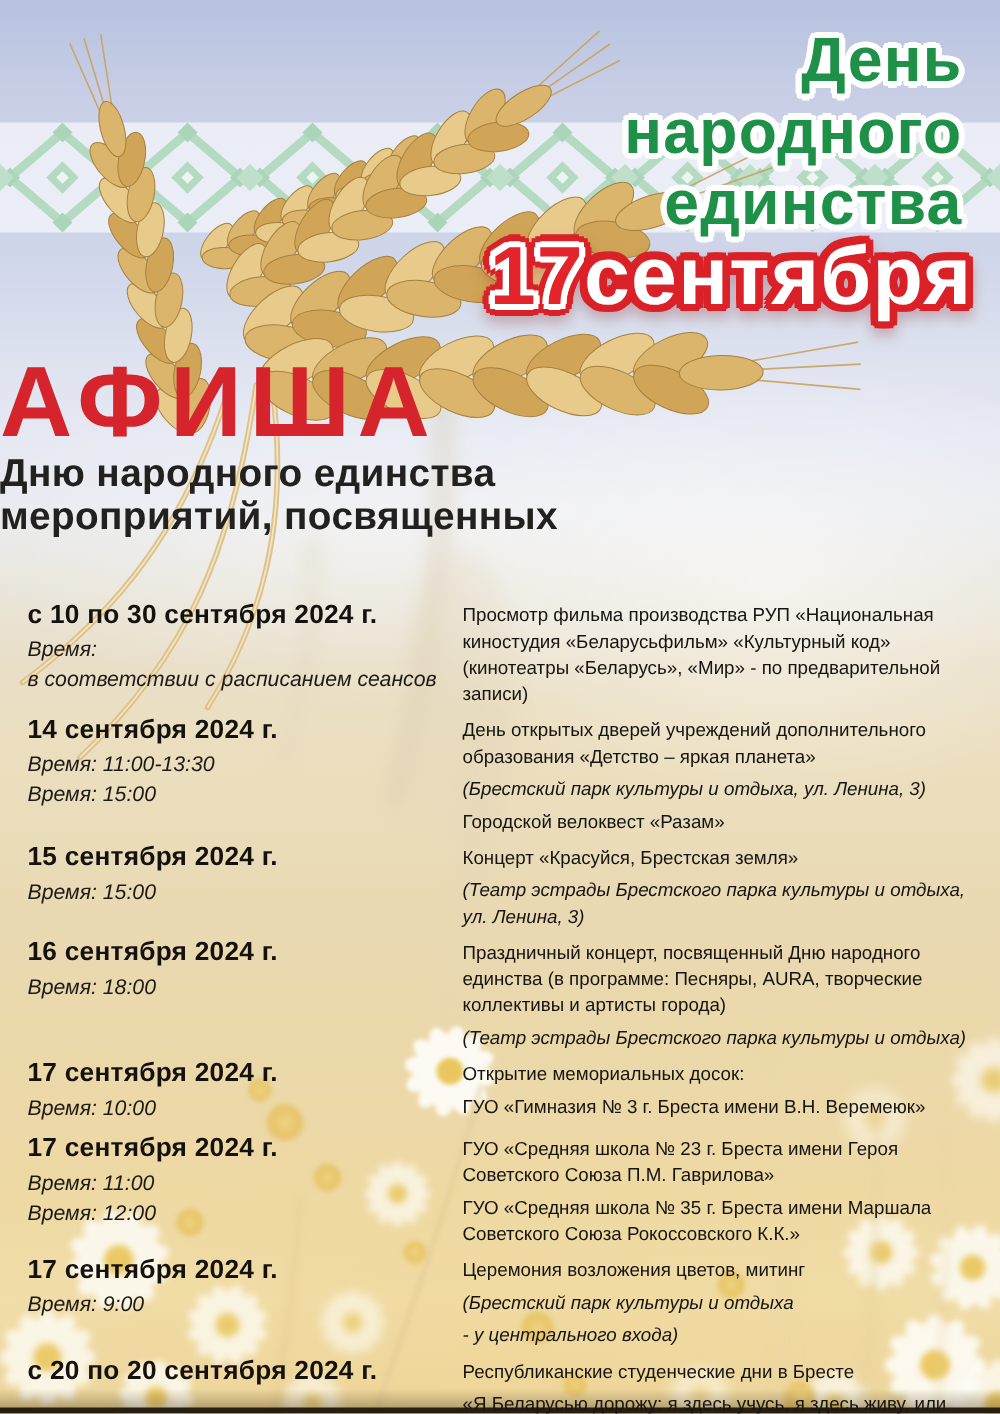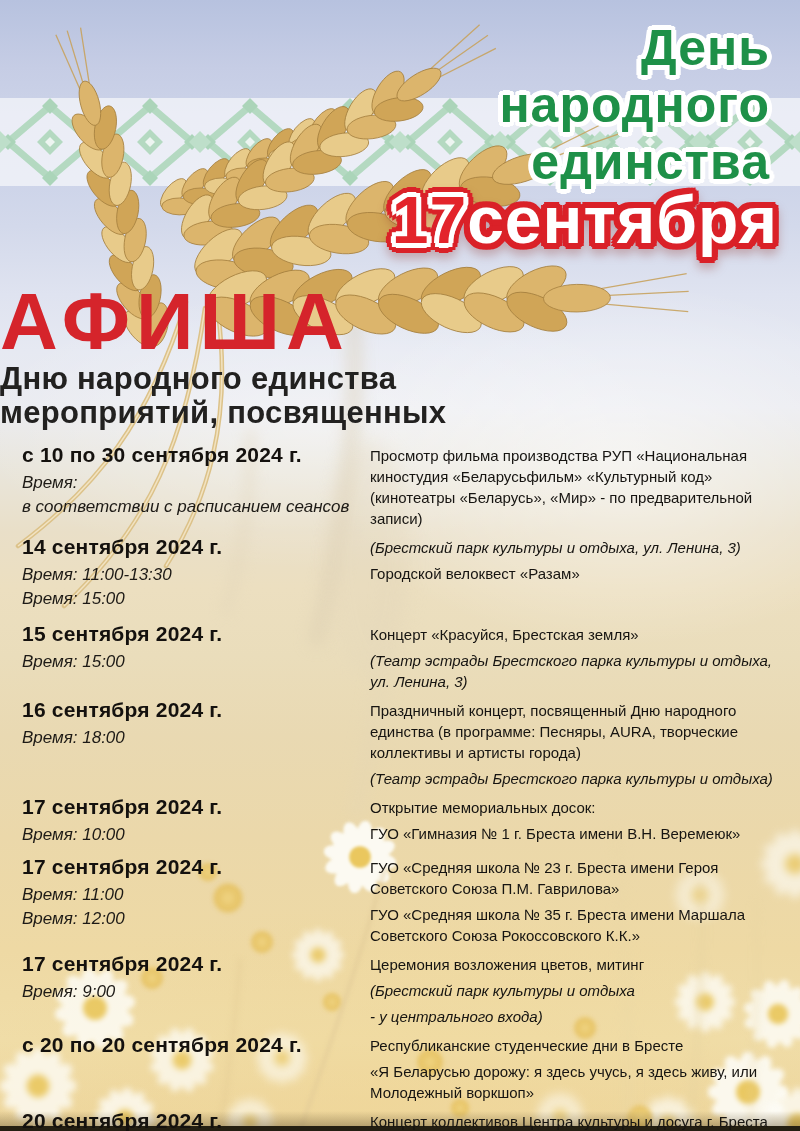--- a/index.html
+++ b/index.html
@@ -557,37 +557,38 @@
 
   <div class="date-headline"><span class="dh-number">17</span><span class="dh-month">сентября</span></div>
 
   <section class="affiche">
     <h1 class="affiche-title">АФИША</h1>
     <div class="affiche-sub">Дню народного единства</div>
     <div class="affiche-sub">мероприятий, посвященных</div>
   </section>
 
   <section class="schedule" id="schedule">
-      <div class="row" style="min-height: 91px;">
+      <div class="row" style="min-height: 91px; margin-top: 37px;">
         <div class="col-left">
           <div class="date">с 10 по 30 сентября 2024 г.</div>
           <div class="time">Время:</div>
           <div class="time">в соответствии с расписанием сеансов</div>
         </div>
         <div class="col-right">
           <p class="event"><span>Просмотр фильма производства РУП  «Национальная киностудия «Беларусьфильм» «Культурный код» (кинотеатры «Беларусь»,  «Мир» - по предварительной записи)</span></p>
         </div>
       </div>
       <div class="row" style="min-height: 87px;">
         <div class="col-left">
           <div class="date">14 сентября 2024 г.</div>
           <div class="time">Время: 11:00-13:30</div>
           <div class="time">Время: 15:00</div>
         </div>
         <div class="col-right">
+          <p class="event"><span>День открытых дверей учреждений дополнительного образования «Детство – яркая планета»</span></p>
           <p class="event"><span class="it">(Брестский парк культуры и отдыха, ул. Ленина, 3)</span></p>
           <p class="event"><span>Городской велоквест «Разам»</span></p>
         </div>
       </div>
       <div class="row" style="min-height: 60px;">
         <div class="col-left">
           <div class="date">15 сентября 2024 г.</div>
           <div class="time">Время: 15:00</div>
         </div>
         <div class="col-right">
@@ -605,21 +606,21 @@
           <p class="event"><span class="it">(Театр эстрады Брестского парка культуры и отдыха)</span></p>
         </div>
       </div>
       <div class="row" style="min-height: 60px;">
         <div class="col-left">
           <div class="date">17 сентября 2024 г.</div>
           <div class="time">Время: 10:00</div>
         </div>
         <div class="col-right">
           <p class="event"><span>Открытие мемориальных досок:</span></p>
-          <p class="event"><span>ГУО «Гимназия № 1 г. Бреста имени В.Н. Веремеюк»</span></p>
+          <p class="event"><span>ГУО «Гимназия № 3 г. Бреста имени В.Н. Веремеюк»</span></p>
         </div>
       </div>
       <div class="row" style="min-height: 77px;">
         <div class="col-left">
           <div class="date">17 сентября 2024 г.</div>
           <div class="time">Время: 11:00</div>
           <div class="time">Время: 12:00</div>
         </div>
         <div class="col-right">
           <p class="event"><span>ГУО «Средняя школа № 23 г. Бреста имени Героя Советского Союза П.М. Гаврилова»</span></p>

